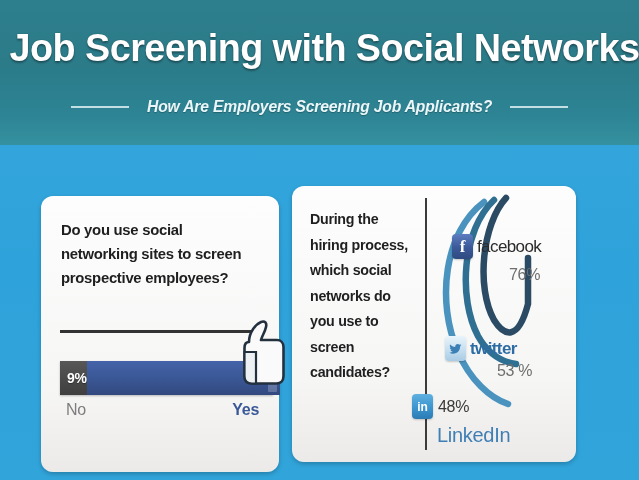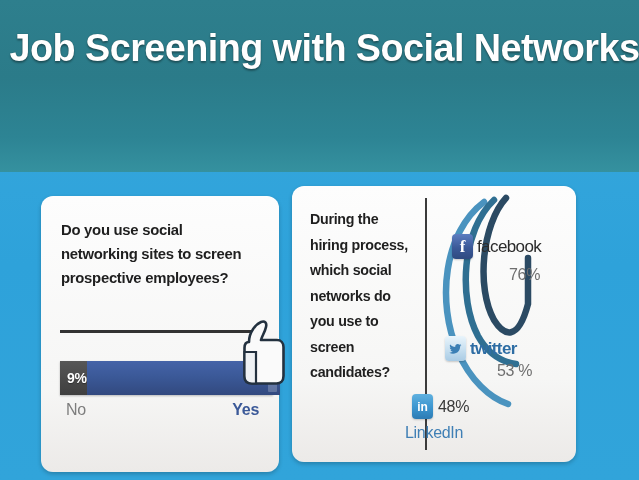--- a/index.html
+++ b/index.html
@@ -22,21 +22,21 @@
     left: 0; top: 0;
     width: 639px; height: 480px;
     background: linear-gradient(180deg, #39a9dd 0%, #2ea2da 55%, #31a4da 100%);
     overflow: hidden;
   }
 
   
   .header-band {
     position: absolute;
     left: 0; top: 0;
-    width: 639px; height: 172px;
+    width: 639px; height: 145px;
     background: linear-gradient(180deg, #2e7f8d 0%, #2b7b89 45%, #2d8494 80%, #35919f 100%);
   }
 
   .title {
     position: absolute;
     left: 0; top: 26px;
     width: 639px;
     text-align: center;
     color: #ffffff;
     font-family: "Liberation Sans", sans-serif;
@@ -260,44 +260,50 @@
     color: #6f6f6f;
     letter-spacing: -0.3px;
     white-space: nowrap;
     z-index: 4;
   }
 
   .pct-dark { color: #3a3a3a; font-weight: normal; }
 
   .li-name {
     position: absolute;
-    font-size: 16px;
+    font-size: 20px;
     color: #3f7fb5;
     letter-spacing: -0.3px;
     white-space: nowrap;
     z-index: 4;
+    margin-left: 32px;
   }
 
   
   #social-facebook { left: 160px; top: 48px; }
   #pct-facebook    { left: 209px; top: 80px; margin-left: 8px; }
   #social-twitter  { left: 153px; top: 150px; }
   #pct-twitter     { left: 205px; top: 176px; }
   #social-linkedin { left: 120px; top: 208px; }
   #pct-linkedin    { left: 146px; top: 212px; }
   #name-linkedin   { left: 113px; top: 238px; }
 </style>
 </head>
 <body>
 
 <div id="infographic">
 
   <div class="header-band">
     <div class="title">Job Screening with Social Networks</div>
 
+    <div class="subtitle-row">
+      <span class="sub-rule"></span>
+      <span class="subtitle">How Are Employers Screening Job Applicants?</span>
+      <span class="sub-rule"></span>
+    </div>
   </div>
 
   <div class="card" id="card-left">
 
     <div class="q-left">Do you use social networking sites to screen prospective employees?</div>
 
     <div class="q-rule"></div>
 
     <div class="bar-wrap">
       <div class="bar-no" id="seg-no" style="flex: 0 0 9%; background: linear-gradient(rgb(87, 87, 87) 0%, rgb(74, 74, 74) 50%, rgb(63, 63, 63) 100%);">

